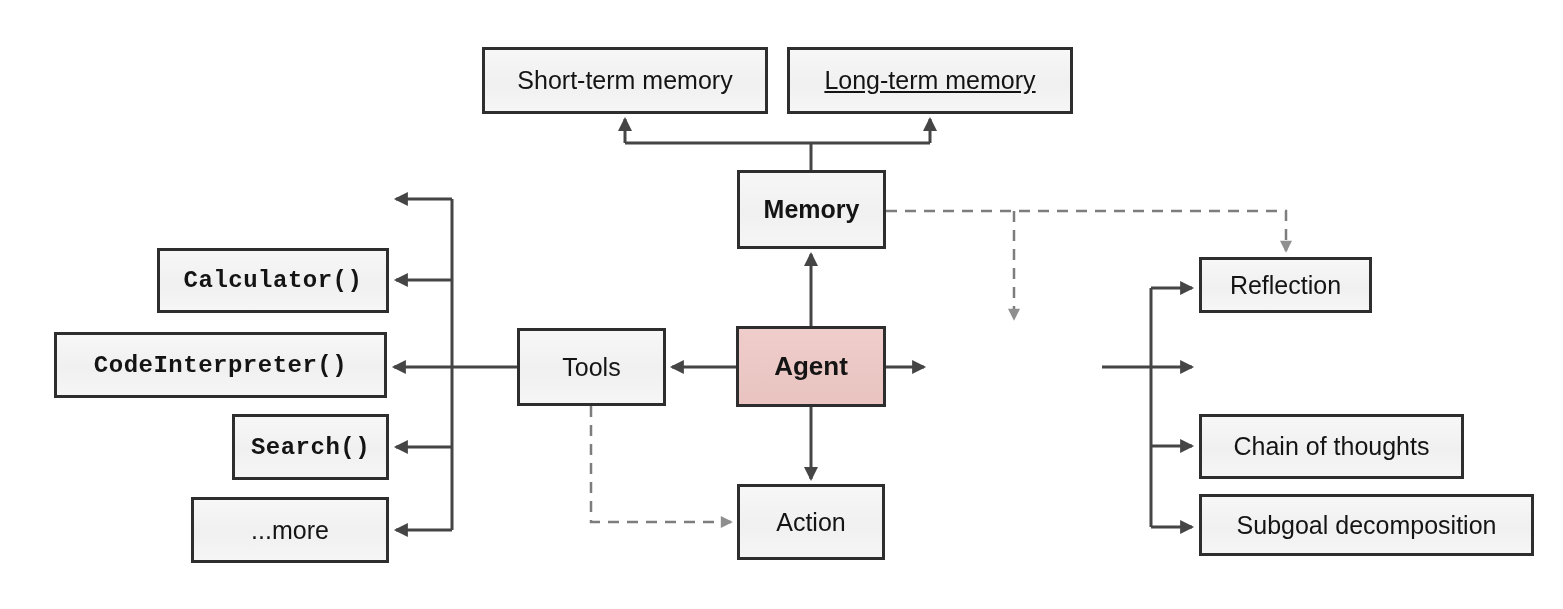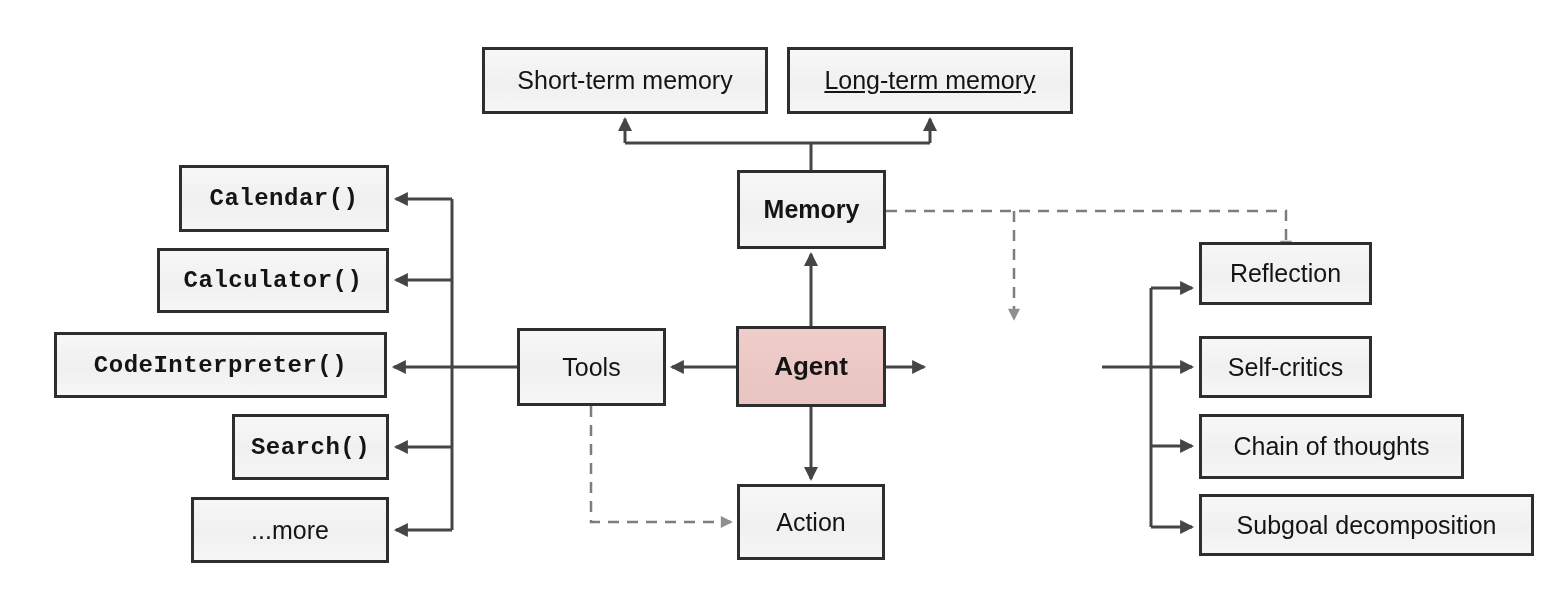--- a/index.html
+++ b/index.html
@@ -95,47 +95,41 @@
 
   <div class="node" style="left:493px;top:328px;width:149px;height:78px;">
     <span>Tools</span>
   </div>
 
 
   <div class="node" style="left:713px;top:484px;width:148px;height:76px;">
     <span>Action</span>
   </div>
 
-  <div class="node mono" style="left:155px;top:165px;width:210px;height:67px;">
-    <span>Calendar()</span>
-  </div>
 
   <div class="node mono" style="left:133px;top:248px;width:232px;height:65px;">
     <span>Calculator()</span>
   </div>
 
   <div class="node mono" style="left:30px;top:332px;width:333px;height:66px;">
     <span>CodeInterpreter()</span>
   </div>
 
   <div class="node mono" style="left:208px;top:414px;width:157px;height:66px;">
     <span>Search()</span>
   </div>
 
   <div class="node" style="left:167px;top:497px;width:198px;height:66px;">
     <span>...more</span>
   </div>
 
-  <div class="node" style="left:1175px;top:242px;width:173px;height:63px;">
+  <div class="node" style="left:1175px;top:257px;width:173px;height:56px;">
     <span>Reflection</span>
   </div>
 
-  <div class="node" style="left:1175px;top:336px;width:173px;height:62px;">
-    <span>Self-critics</span>
-  </div>
 
   <div class="node" style="left:1175px;top:414px;width:265px;height:65px;justify-content:center;">
     <span>Chain of thoughts</span>
   </div>
 
   <div class="node" style="left:1175px;top:494px;width:335px;height:62px;">
     <span>Subgoal decomposition</span>
   </div>
 
 </div>

